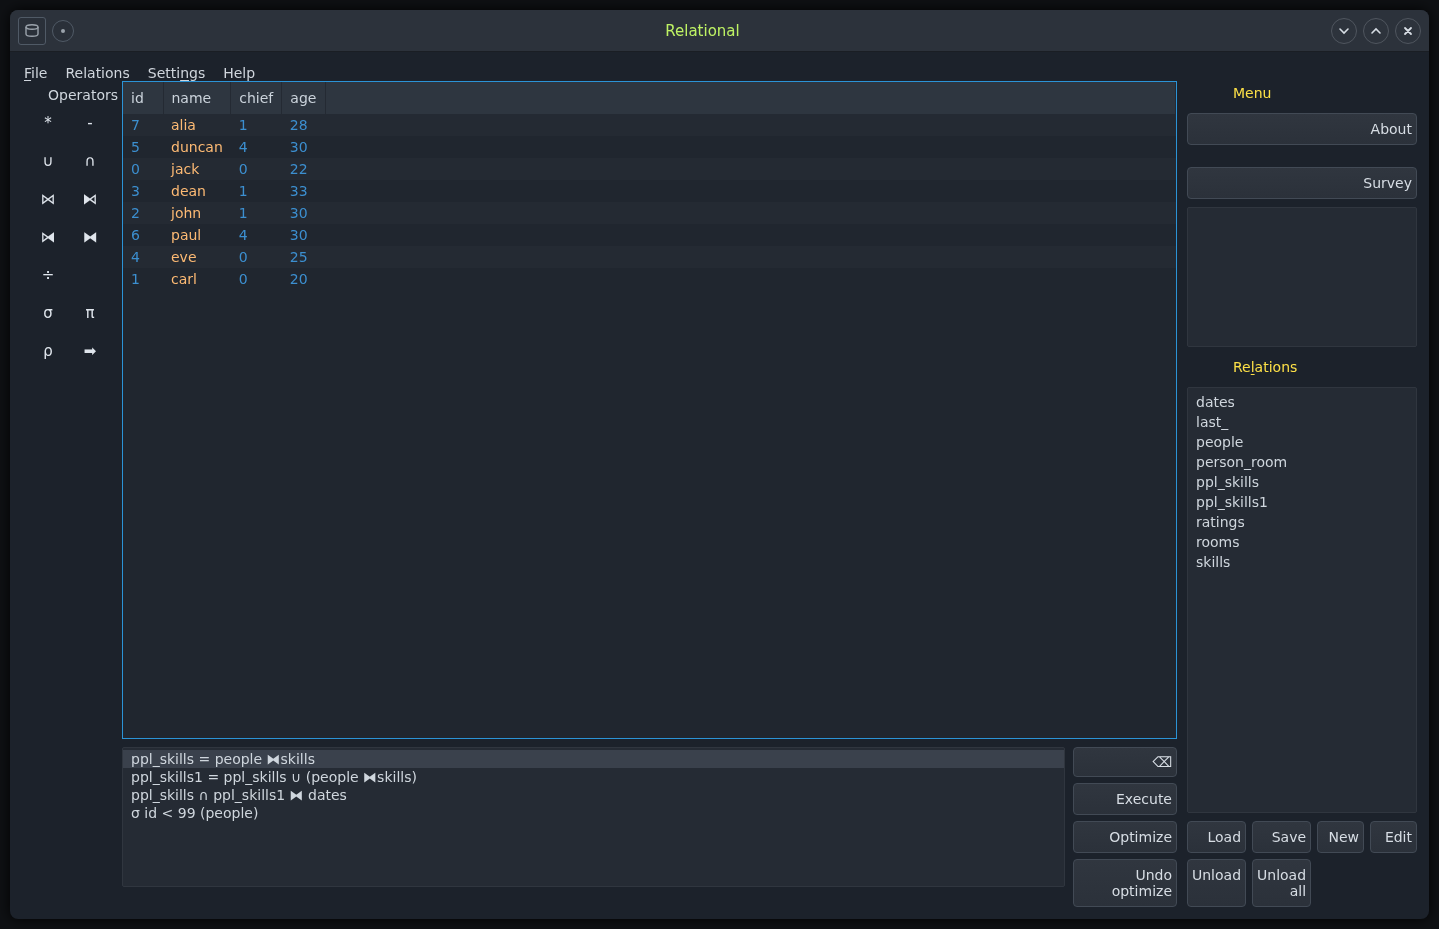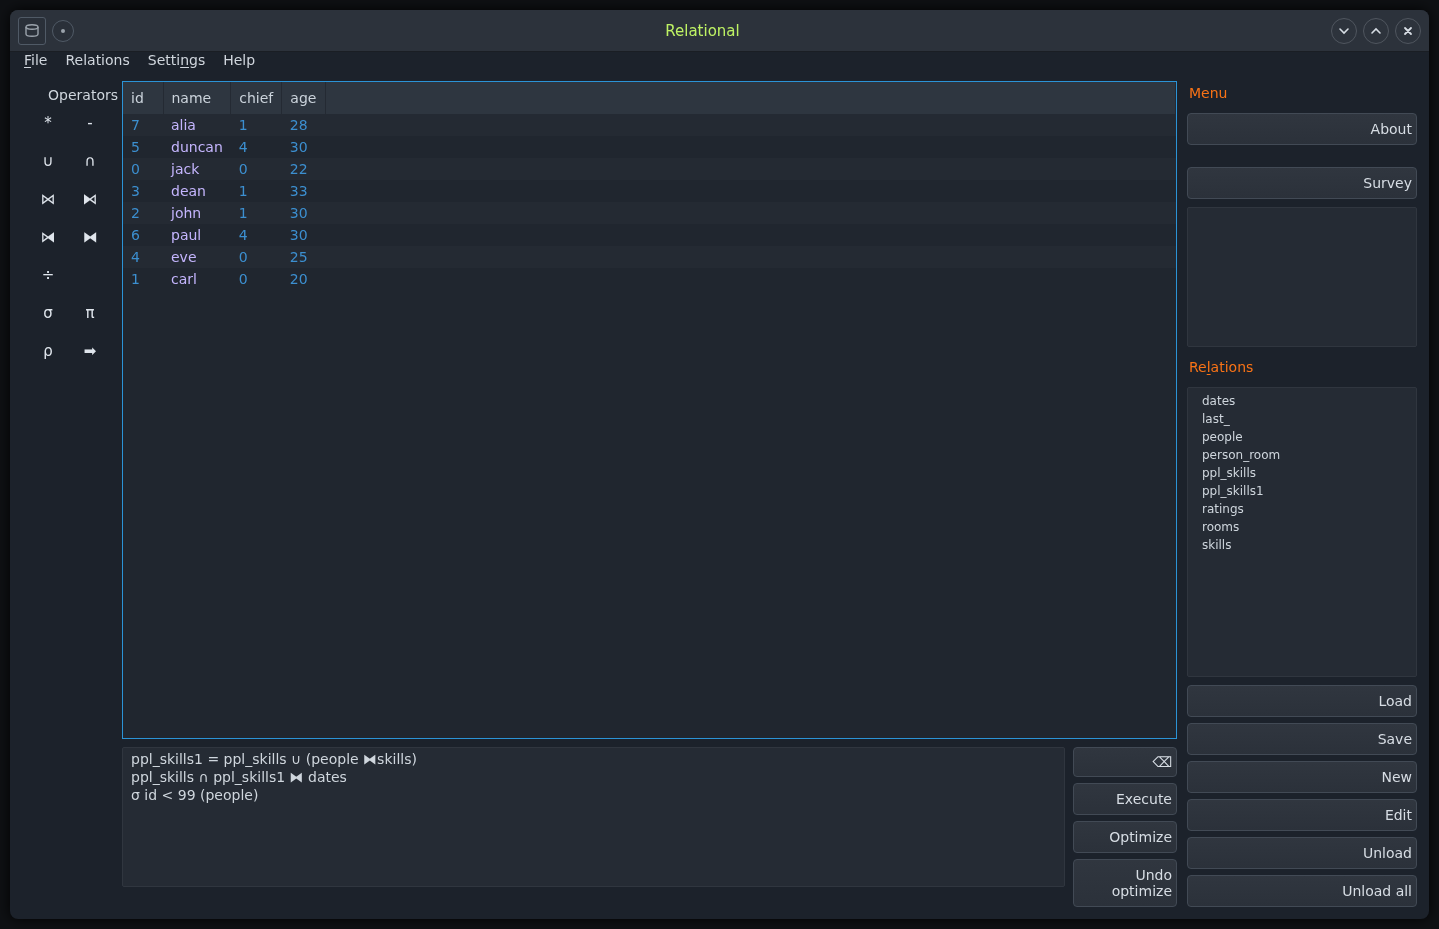--- a/index.html
+++ b/index.html
@@ -42,21 +42,21 @@
   .title-controls { display:flex; gap:6px;}
   .title-btn {
     width: 26px; height: 26px; border-radius: 13px; border: 1px solid #50565f;
     background: #2d333c; display:flex; align-items:center; justify-content:center;
     color: #d7dde4; cursor:pointer; font-size: 14px;
   }
   
   .menubar {
     height: 29px;
     background: #1c222b;
-    display:flex; align-items:flex-start;
+    display:flex; align-items:flex-end;
     gap: 18px;
     padding: 0 14px;
     font-size: 14px;
     color: #d0d6dd;
   }
   .menubar span { cursor: pointer; }
   .ul { text-decoration: underline; text-underline-offset: 2px; }
   
   .main {
     flex: 1;
@@ -101,21 +101,21 @@
     font-weight: 400;
     padding: 8px 8px;
     border-right: 1px solid #242a33;
     height: 24px;
     white-space: nowrap;
   }
   table.data tbody tr:nth-child(odd)  { background: #242a33; }
   table.data tbody tr:nth-child(even) { background: #20262f; }
   table.data tbody td {
     padding: 2px 8px;
-    color: #c4b5fd;
+    color: #fdba74;
     white-space: nowrap;
     height: 22px;
   }
   table.data tbody td.num { color: #3c8fd0; }
   .col-id   { width: 40px; }
   .col-name { width: 62px; }
   .col-chief{ width: 44px; }
   .col-age  { width: 44px; }
   .query-row { display:flex; gap: 8px; }
   .history {
@@ -142,28 +142,28 @@
     border-radius: 4px;
     cursor: pointer;
     font-size: 14px;
   }
   .btn.small { padding: 6px 4px; }
   
   .right {
     display:flex; flex-direction:column; gap: 8px;
     padding-left: 10px;
   }
-  .r-title { color:#f97316; font-size:14px; padding: 4px 2px;}
+  .r-title { color:#fde047; font-size:14px; padding: 4px 2px; margin-left: 44px;}
   .r-panel {
     background: #252b34; border:1px solid #30363f; border-radius: 2px;
   }
-  .rel-list { flex: 1; min-height: 180px; padding: 4px 12px; font-size: 12px; }
+  .rel-list { flex: 1; min-height: 180px; padding: 4px 6px; font-size: 14px; }
   .rel-list div { padding: 2px 2px; cursor:pointer; }
   .attr-box { height: 140px; }
-  .grid2 { display:grid; grid-template-columns: 1fr; gap: 6px;}
+  .grid2 { display:grid; grid-template-columns: 1fr 1fr 1fr 1fr; gap: 6px;}
   svg { display:block;}
 </style>
 </head>
 <body>
 
 <div class="window-shadow">
 
   <div class="titlebar">
     <div class="titlebar-left">
       <div class="title-icon">
@@ -292,20 +292,21 @@
                 <td>carl</td>
                 <td class="num">0</td>
                 <td class="num">20</td>
                 <td></td>
               </tr>
             </tbody>
         </table>
       </div>
       <div class="query-row">
         <div class="history r-panel" id="history">
+            <div class="history-line sel">ppl_skills = people ⧓skills</div>
             <div class="history-line">ppl_skills1 = ppl_skills ∪ (people ⧓skills)</div>
             <div class="history-line">ppl_skills ∩ ppl_skills1 ⧓ dates</div>
             <div class="history-line">σ id &lt; 99 (people)</div>
           </div>
         <div class="query-buttons">
           <div class="btn small">⌫</div>
           <div class="btn">Execute</div>
           <div class="btn">Optimize</div>
           <div class="btn">Undo optimize</div>
         </div>

